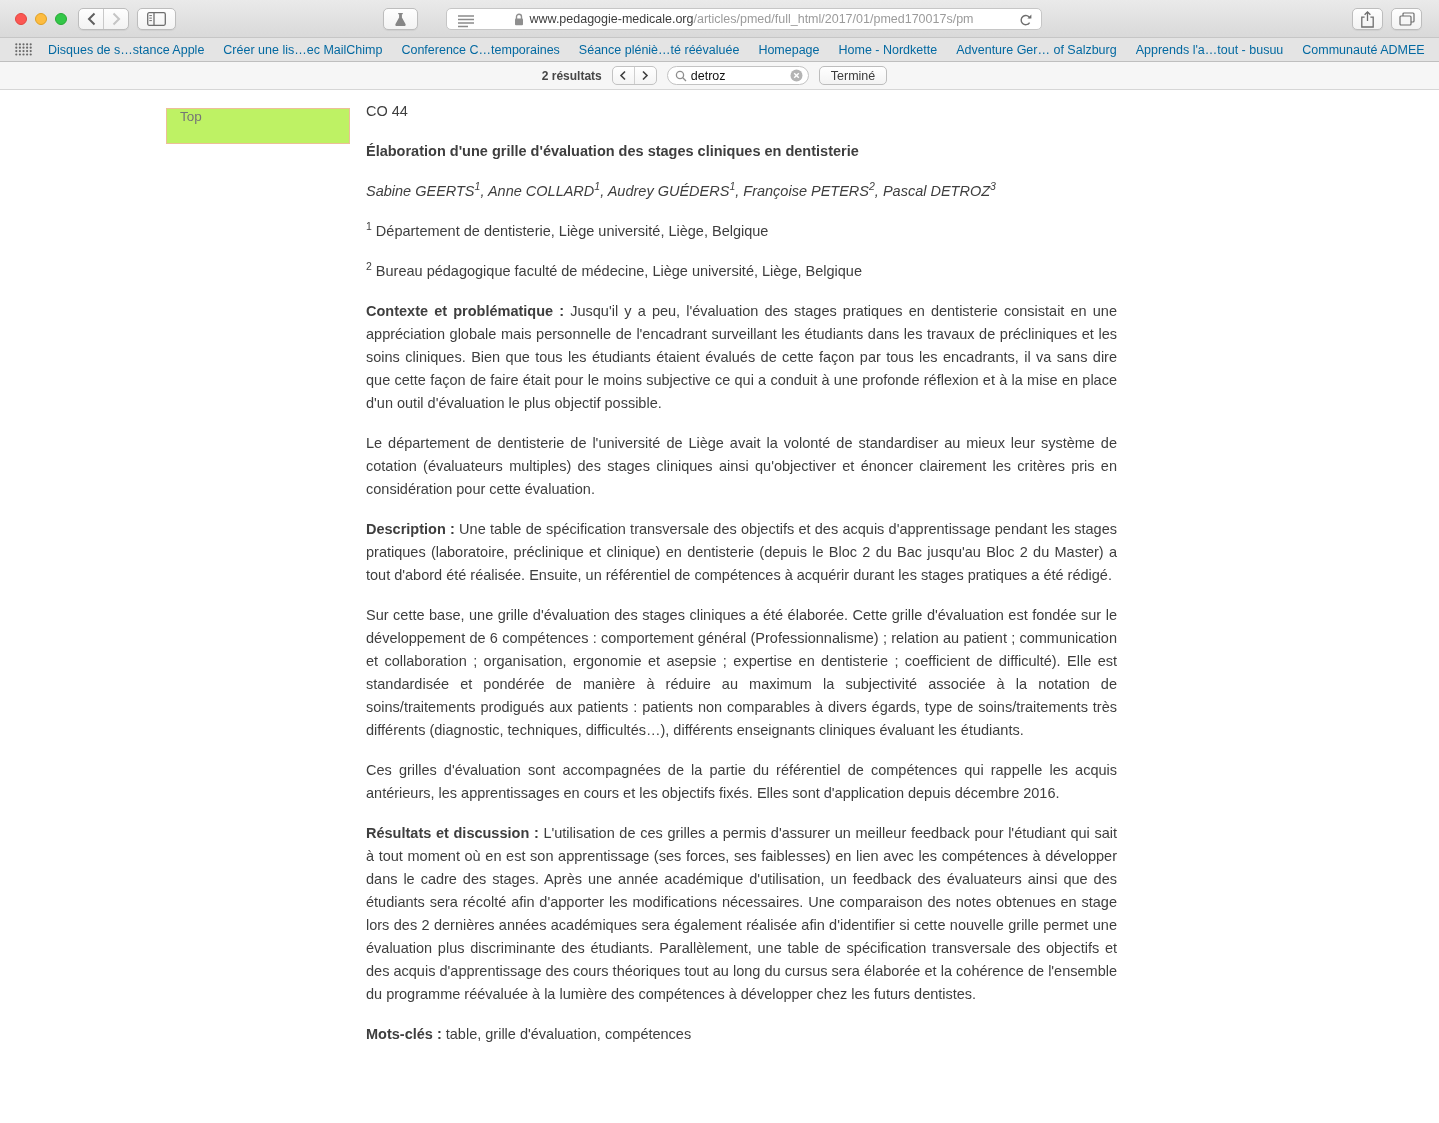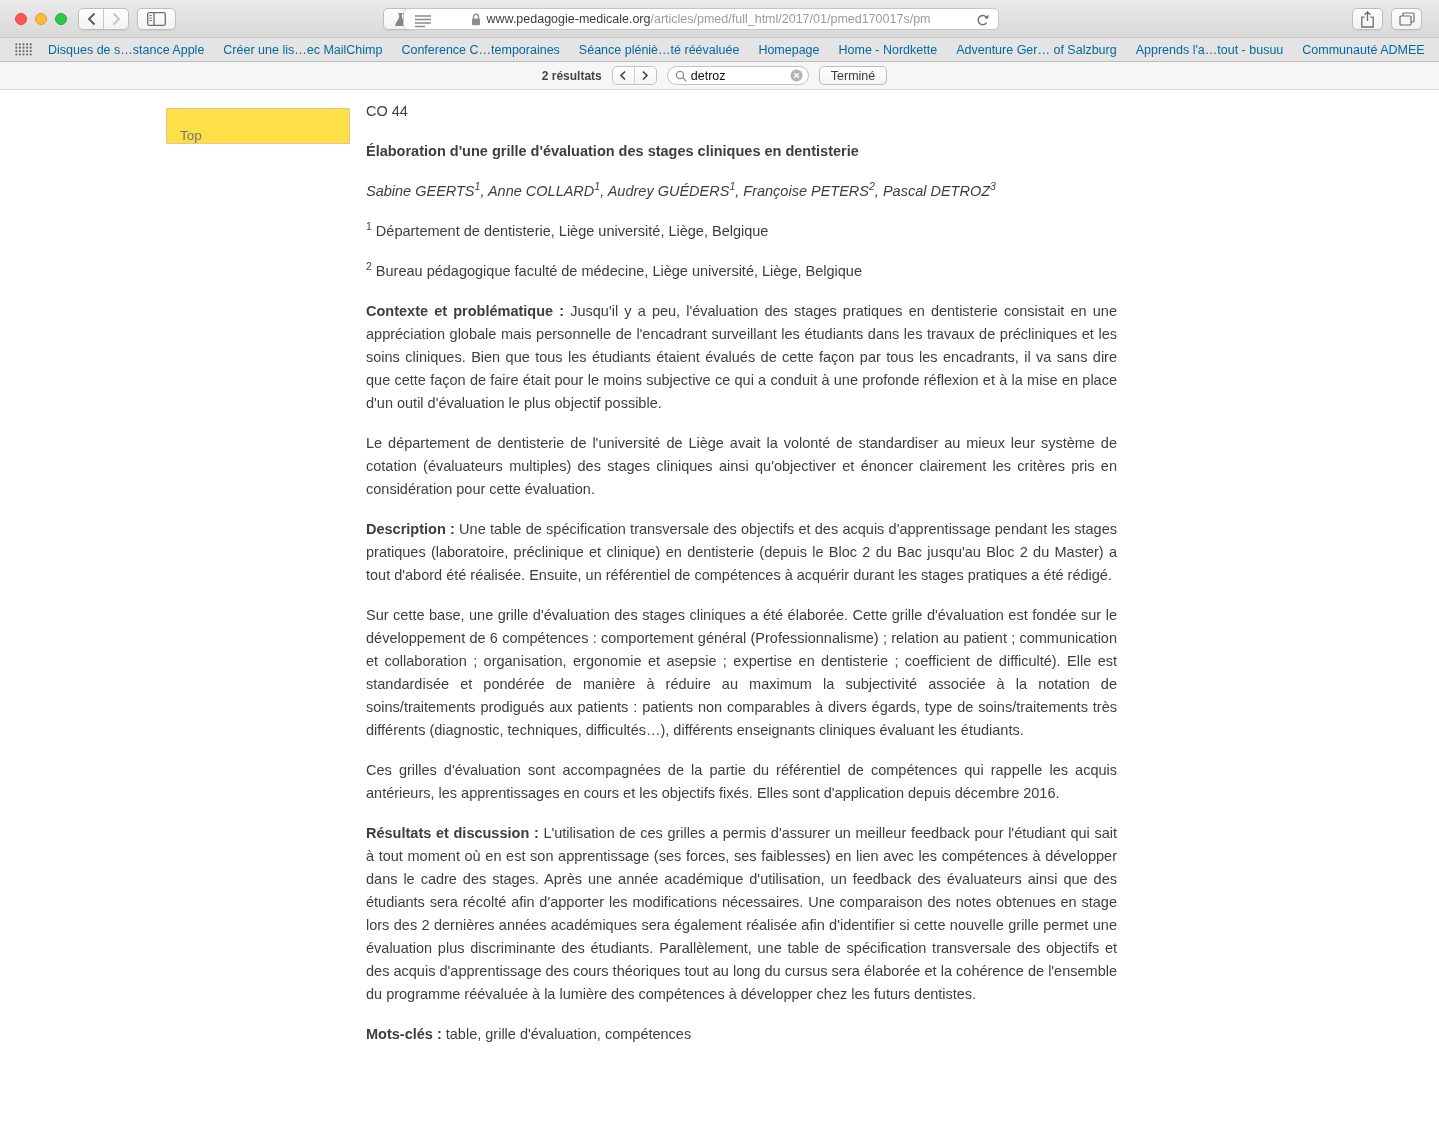--- a/index.html
+++ b/index.html
@@ -15,21 +15,21 @@
   .light.yellow{background:#fdbc40;border:1px solid #dfa023;}
   .light.green{background:#33c748;border:1px solid #27aa35;}
   .tbtn{position:absolute;top:8px;height:22px;box-sizing:border-box;
         background:linear-gradient(#fefefe,#f3f3f3);border:1px solid #bdbdbd;border-radius:5px;
         box-shadow:0 1px 1px rgba(0,0,0,.06);display:flex;align-items:center;justify-content:center;}
   .navgroup{left:78px;width:51px;padding:0;}
   .navseg{flex:1;height:100%;display:flex;align-items:center;justify-content:center;}
   .navseg+.navseg{border-left:1px solid #c9c9c9;}
   .sidebarbtn{left:137px;width:39px;}
   .flaskbtn{left:383px;width:35px;}
-  .urlfield{position:absolute;left:403px;top:8px;width:596px;height:22px;box-sizing:border-box;
+  .urlfield{position:absolute;left:446px;top:8px;width:596px;height:22px;box-sizing:border-box;
             background:#fff;border:1px solid #c6c6c6;border-radius:5px;
             display:flex;align-items:center;justify-content:center;}
   .readericon{position:absolute;left:11px;top:5px;}
   .reloadicon{position:absolute;right:9px;top:4px;cursor:default;}
   .urltext{font-size:12.5px;color:#3d3d3d;display:flex;align-items:center;gap:5px;white-space:nowrap;
            max-width:520px;overflow:hidden;}
   .urlpath{color:#9b9b9b;}
   .sharebtn{left:1352px;width:31px;}
   .tabsbtn{left:1391px;width:31px;}
 
@@ -51,21 +51,21 @@
               border-radius:10px;display:flex;align-items:center;padding:0 5px 0 7px;}
   .find-field input{border:none;outline:none;background:transparent;flex:1;min-width:0;
                     font-size:12.5px;color:#111;padding:0 4px;font-family:inherit;}
   .find-done{height:19px;box-sizing:border-box;background:linear-gradient(#fff,#f3f3f3);
              border:1px solid #bdbdbd;border-radius:5px;font-size:12.5px;color:#3c3c3c;
              display:flex;align-items:center;padding:0 11px;}
 
   
   .content{position:relative;height:1033px;background:#fff;}
   .toc-box{position:absolute;left:166px;top:18px;width:184px;height:36px;box-sizing:border-box;
-           background:#fde047;border:1px solid #ecbf97;display:flex;align-items:flex-end;
+           background:#bef264;border:1px solid #ecbf97;display:flex;align-items:flex-start;
            padding-left:13px;color:#757575;font-size:13.5px;cursor:pointer;}
   .article{margin-left:366px;width:751px;padding-top:10px;color:#3e3e3e;
            font-size:14.5px;line-height:23px;}
   .article p{margin:0 0 17px;}
   .article p.just{text-align:justify;}
   .title{font-weight:bold;}
   .authors{font-style:italic;}
   sup{font-size:10.5px;line-height:0;}
   b.lead{font-weight:bold;}
 </style>

